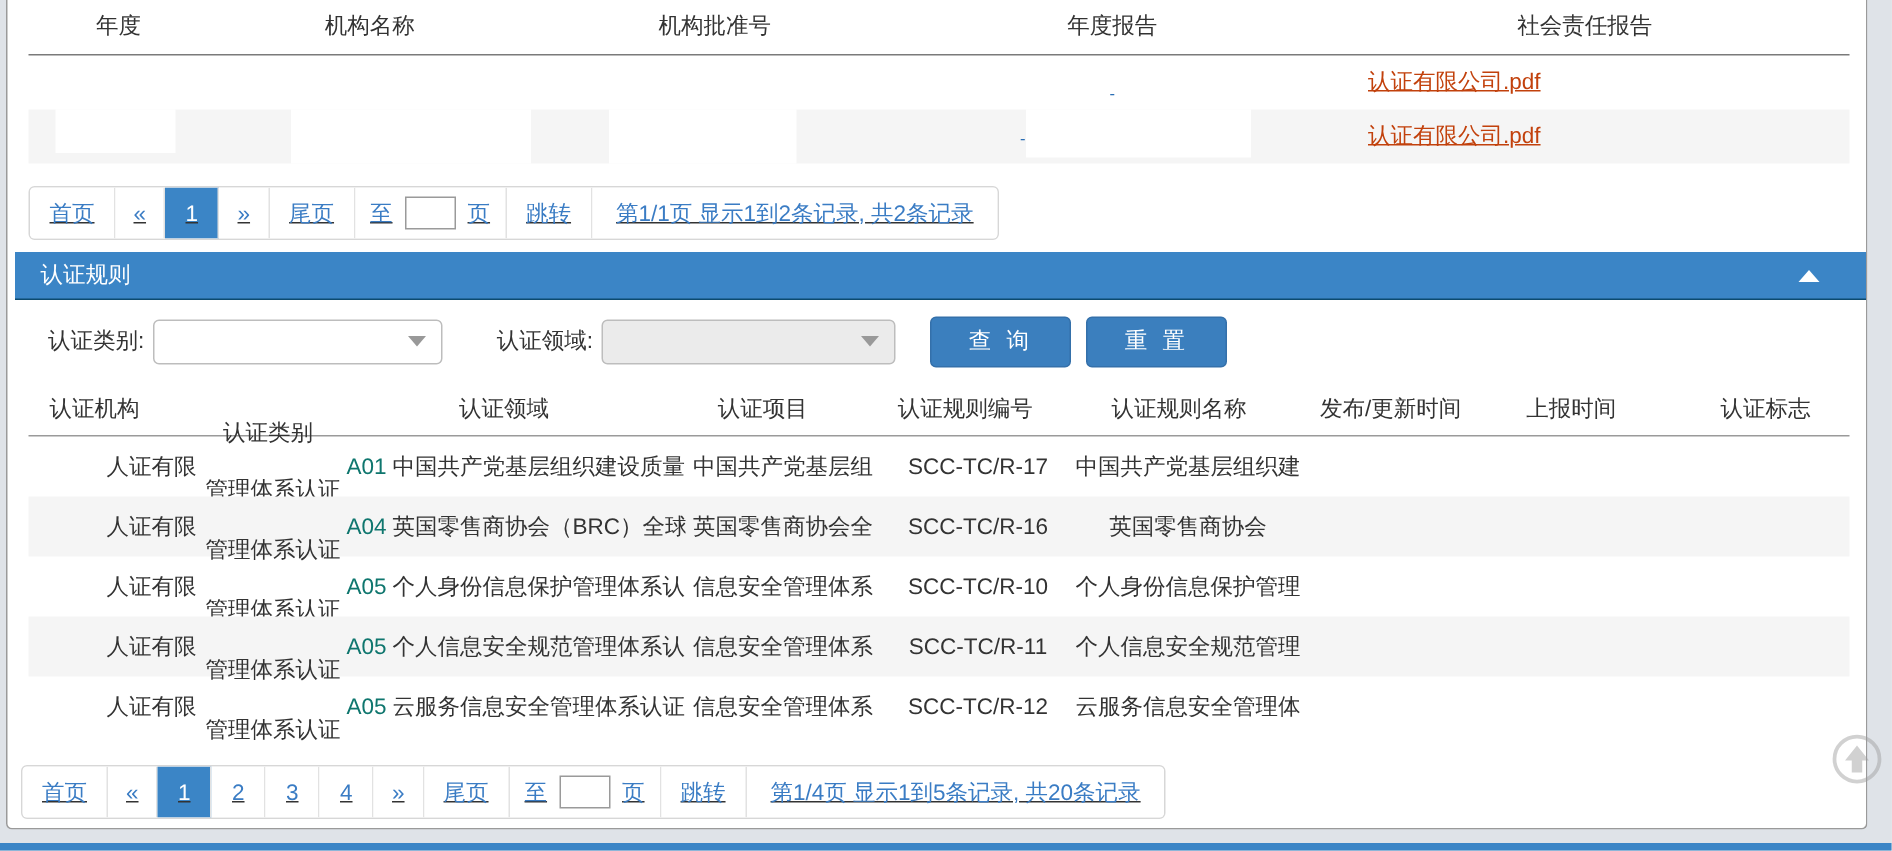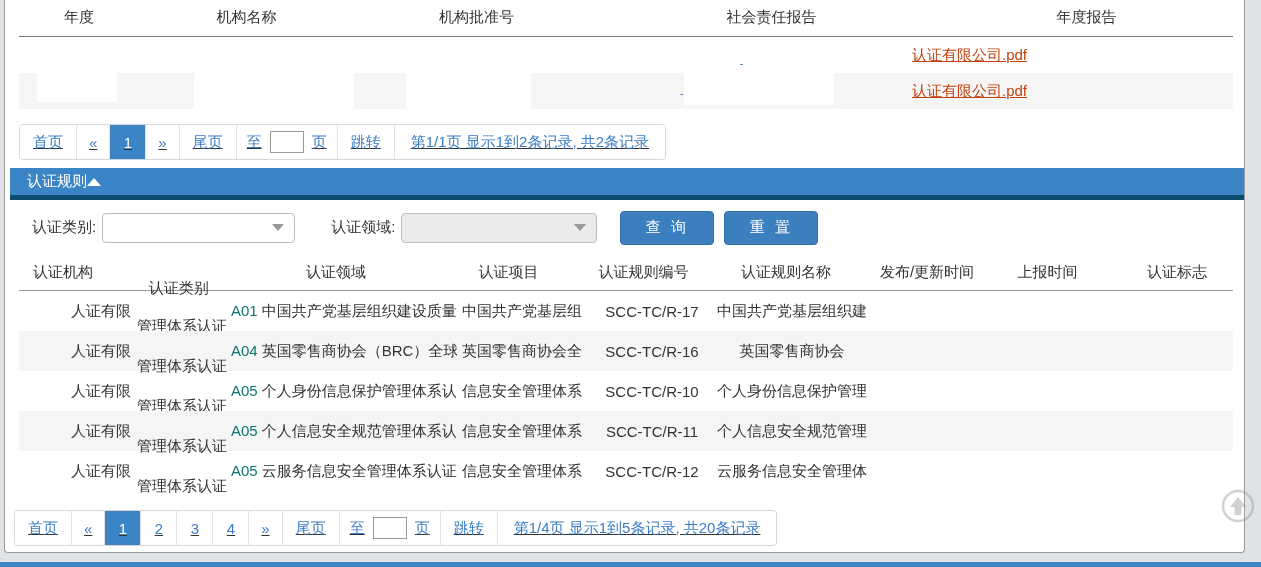--- a/index.html
+++ b/index.html
@@ -146,22 +146,22 @@
     width: 1235px;
   }
   #rule-panel-header {
     height: 32px;
     background: #3b85c6;
     display: flex;
     align-items: center;
     padding: 0 28px 0 17px;
     color: #fff;
     font-size: 15px;
-    border-bottom: 5px solid #0c4a6e;
-    justify-content: flex-start;
+    border-bottom: 1px solid #0c4a6e;
+    justify-content: space-between;
   }
   #rule-panel-header .collapse-icon {
     width: 0; height: 0;
     border-left: 7px solid transparent;
     border-right: 7px solid transparent;
     border-bottom: 8px solid #ffffff;
     cursor: pointer;
     margin-right: 4px;
   }
 
@@ -297,22 +297,22 @@
   <div id="right-gutter"></div>
 
   <div id="content-frame">
 
     <div id="top-table">
 
       <div class="top-head-row">
         <div class="th c-year">年度</div>
         <div class="th c-orgnm">机构名称</div>
         <div class="th c-apprno">机构批准号</div>
+        <div class="th c-annual">年度报告</div>
         <div class="th c-social">社会责任报告</div>
-        <div class="th c-annual">年度报告</div>
       </div>
 
       <div class="top-body-row" style="height:36px;">
         <div class="td c-year" style="height:36px;line-height:36px;"></div>
         <div class="td c-orgnm" style="height:36px;line-height:36px;"></div>
         <div class="td c-apprno" style="height:36px;line-height:36px;"></div>
         <div class="td c-annual tiny-dash" style="height:36px;line-height:52px;font-size:11px;">-</div>
         <div class="td c-social" style="height:36px;line-height:36px;text-align:left;">
           <span class="pdf-link" style="margin-left:28px;">认证有限公司.pdf</span>
         </div>

